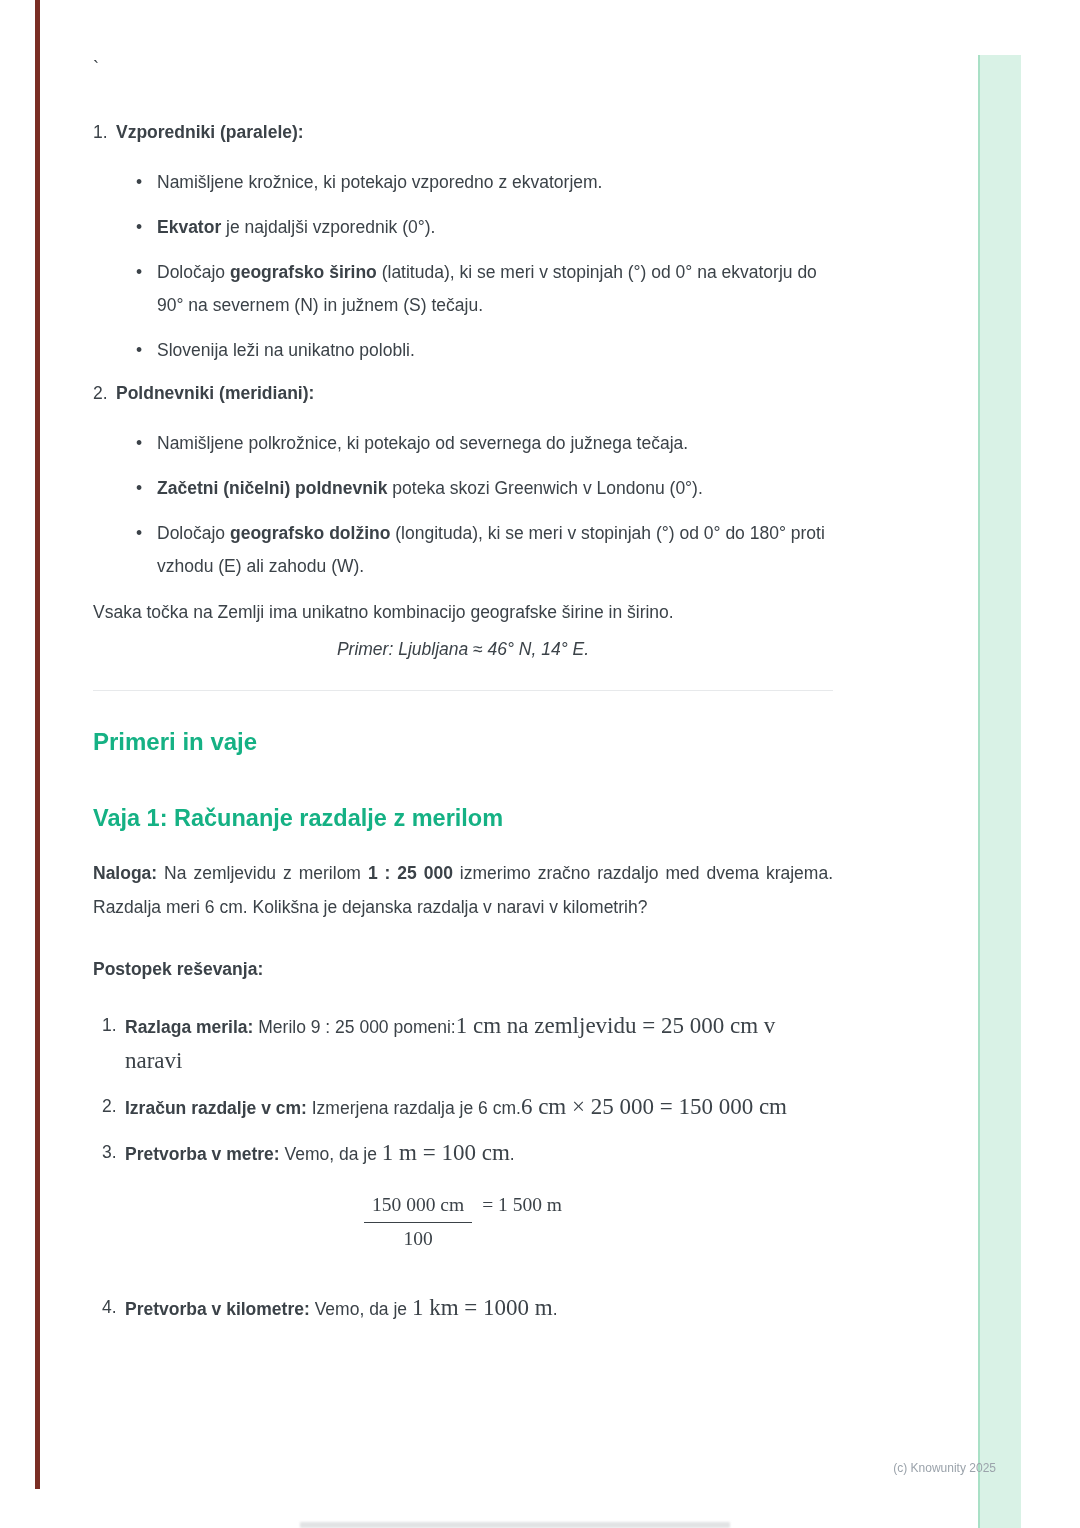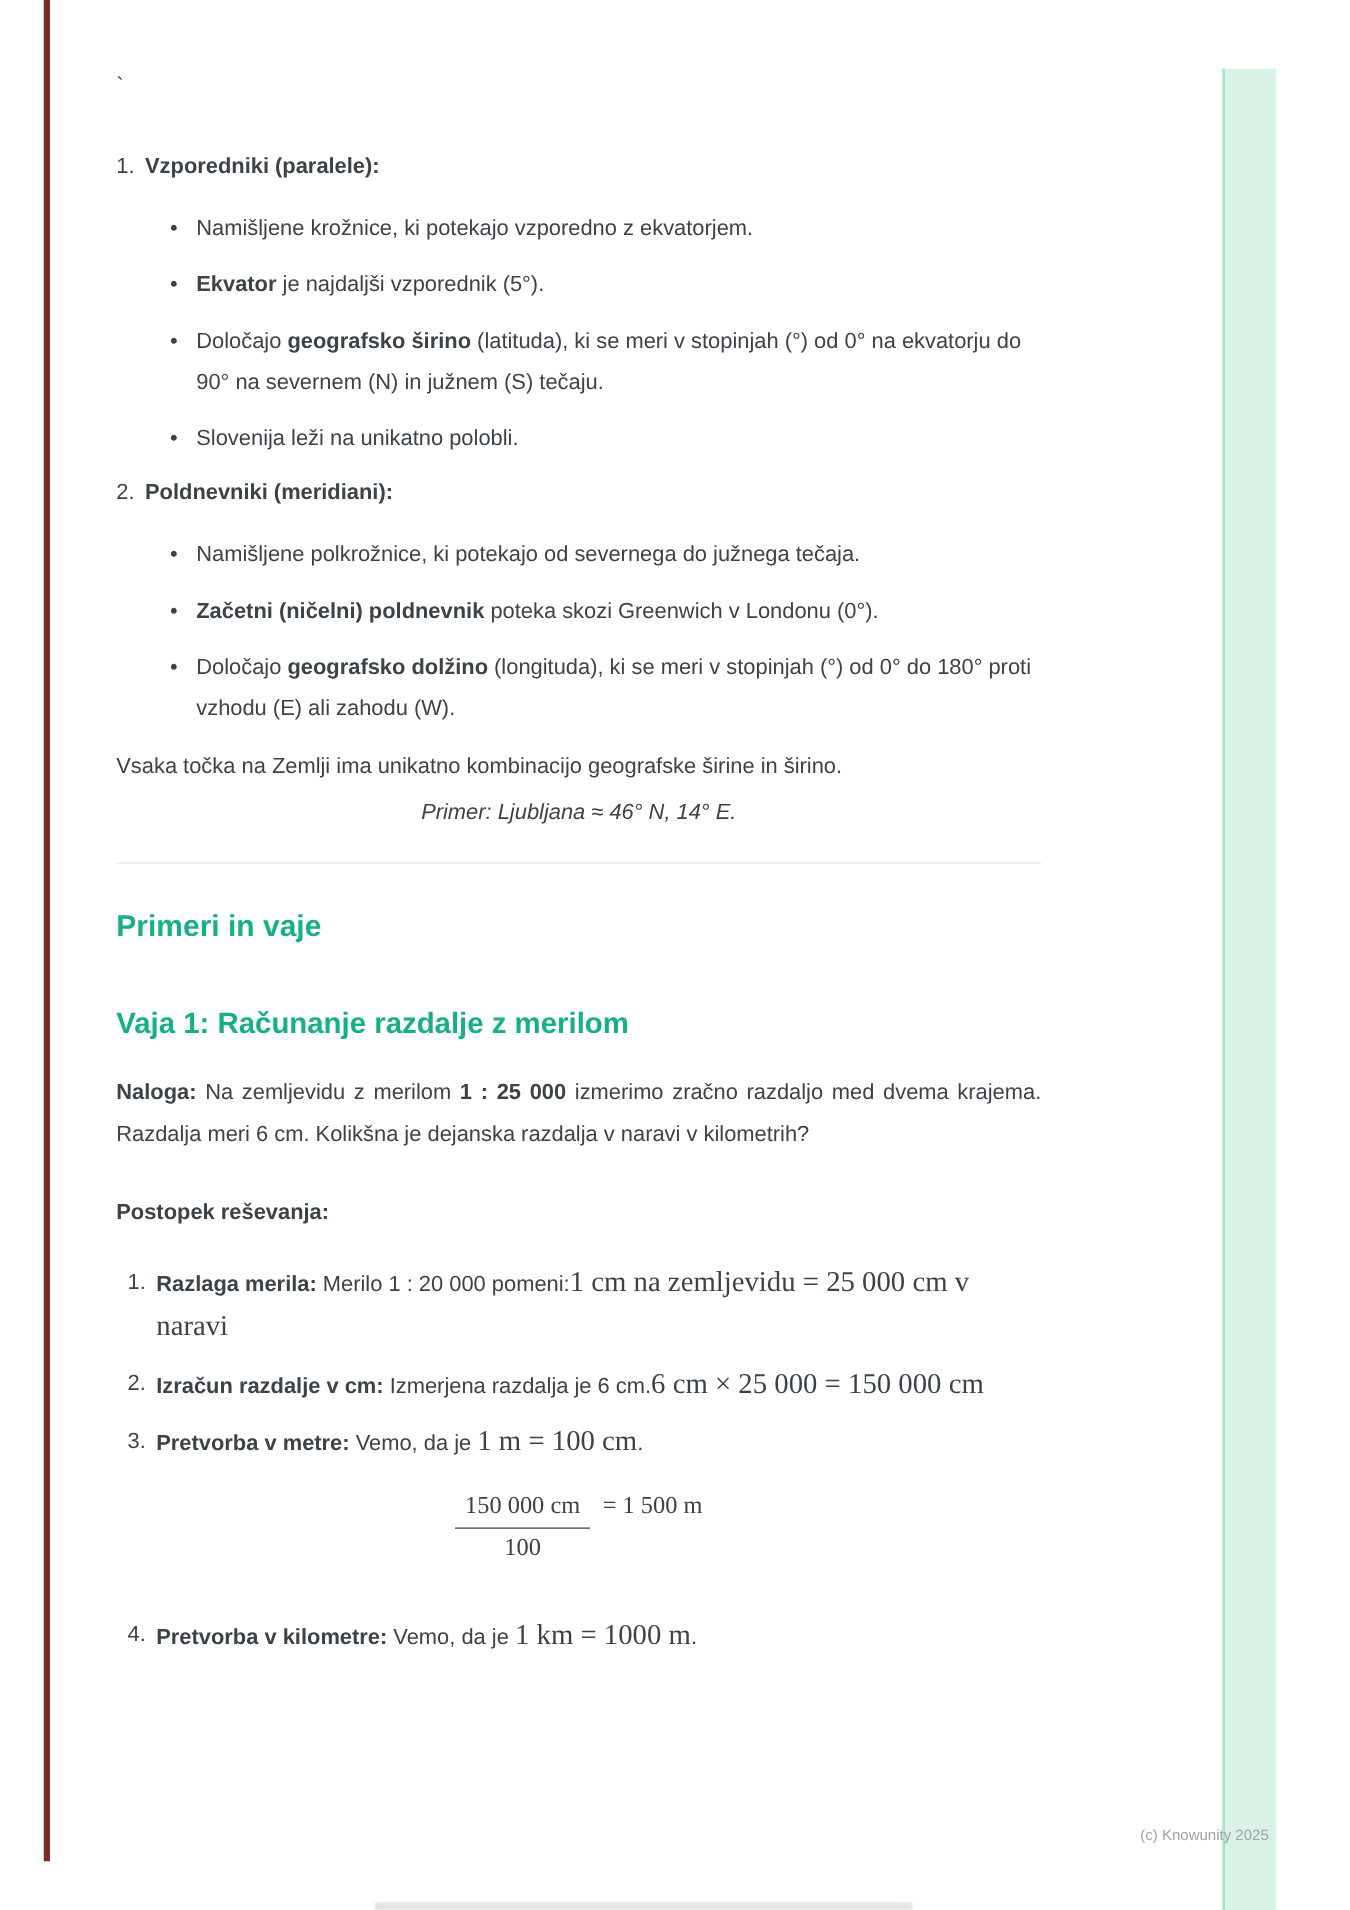--- a/index.html
+++ b/index.html
@@ -4,21 +4,21 @@
 <style>
   * { margin:0; padding:0; box-sizing:border-box; }
   html,body { width:1080px; height:1528px; }
   body {
     position:relative; overflow:hidden; background:#ffffff;
     font-family:"Liberation Sans","DejaVu Sans",sans-serif;
     color:#3b4248; font-size:17.5px;
   }
   .left-bar { position:absolute; left:35px; top:0; width:5px; height:1489px; background:#7a2e24; }
   .right-stripe { position:absolute; left:978px; top:55px; width:43px; bottom:0; background:#d9f2e6; border-left:2px solid #a9e0c6; }
-  .footer { position:absolute; top:1461px; right:65px; font-size:12px; color:#9ba3ab; z-index:5; }
+  .footer { position:absolute; top:1461px; right:84px; font-size:12px; color:#9ba3ab; z-index:5; }
   .cutoff { position:absolute; left:300px; bottom:0; width:430px; height:6px; background:#c6c9cb; opacity:.5; filter:blur(1px); }
 
   .content { position:absolute; left:93px; top:56px; width:740px; }
   .stray { font-size:18px; line-height:24px; height:24px; }
 
   .num-row { display:flex; line-height:28px; }
   .num-row.first { margin-top:38px; }
   .num-row.second { margin-top:9px; }
   .num-row .num { width:23px; flex:none; }
   .num-title { font-weight:700; }
@@ -65,21 +65,21 @@
 <div class="content">
 
   <div class="stray">`</div>
 
   <div class="num-row first">
     <span class="num">1.</span>
     <span class="num-title">Vzporedniki (paralele):</span>
   </div>
   <ul class="bullets">
     <li><span>Namišljene krožnice, ki potekajo vzporedno z ekvatorjem.</span></li>
-    <li><span class="b">Ekvator</span><span> je najdaljši vzporednik (5°).</span></li>
+    <li><span class="b">Ekvator</span><span> je najdaljši vzporednik (0°).</span></li>
     <li><span>Določajo </span><span class="b">geografsko širino</span><span> (latituda), ki se meri v stopinjah (°) od 0° na ekvatorju do 90° na severnem (N) in južnem (S) tečaju.</span></li>
     <li><span>Slovenija leži na unikatno polobli.</span></li>
   </ul>
 
   <div class="num-row second">
     <span class="num">2.</span>
     <span class="num-title">Poldnevniki (meridiani):</span>
   </div>
   <ul class="bullets">
     <li><span>Namišljene polkrožnice, ki potekajo od severnega do južnega tečaja.</span></li>
@@ -99,21 +99,21 @@
     <span class="b">Naloga:</span><span> Na zemljevidu z merilom </span><span class="b">1 : 25 000</span><span> izmerimo zračno razdaljo med dvema krajema. Razdalja meri 6 cm. Kolikšna je dejanska razdalja v naravi v kilometrih?</span>
   </p>
 
   <p class="proc b">Postopek reševanja:</p>
 
   <div class="steps">
 
     <div class="step">
       <span class="num">1.</span>
       <span class="step-body">
-        <span class="b">Razlaga merila:</span><span> Merilo 1 : 20 000 pomeni:</span><span class="m">1 cm na zemljevidu = 25 000 cm v naravi</span>
+        <span class="b">Razlaga merila:</span><span> Merilo 9 : 25 000 pomeni:</span><span class="m">1 cm na zemljevidu = 25 000 cm v naravi</span>
       </span>
     </div>
 
     <div class="step">
       <span class="num">2.</span>
       <span class="step-body">
         <span class="b">Izračun razdalje v cm:</span><span> Izmerjena razdalja je 6 cm.</span><span class="m">6 cm × 25 000 = 150 000 cm</span>
       </span>
     </div>
 

